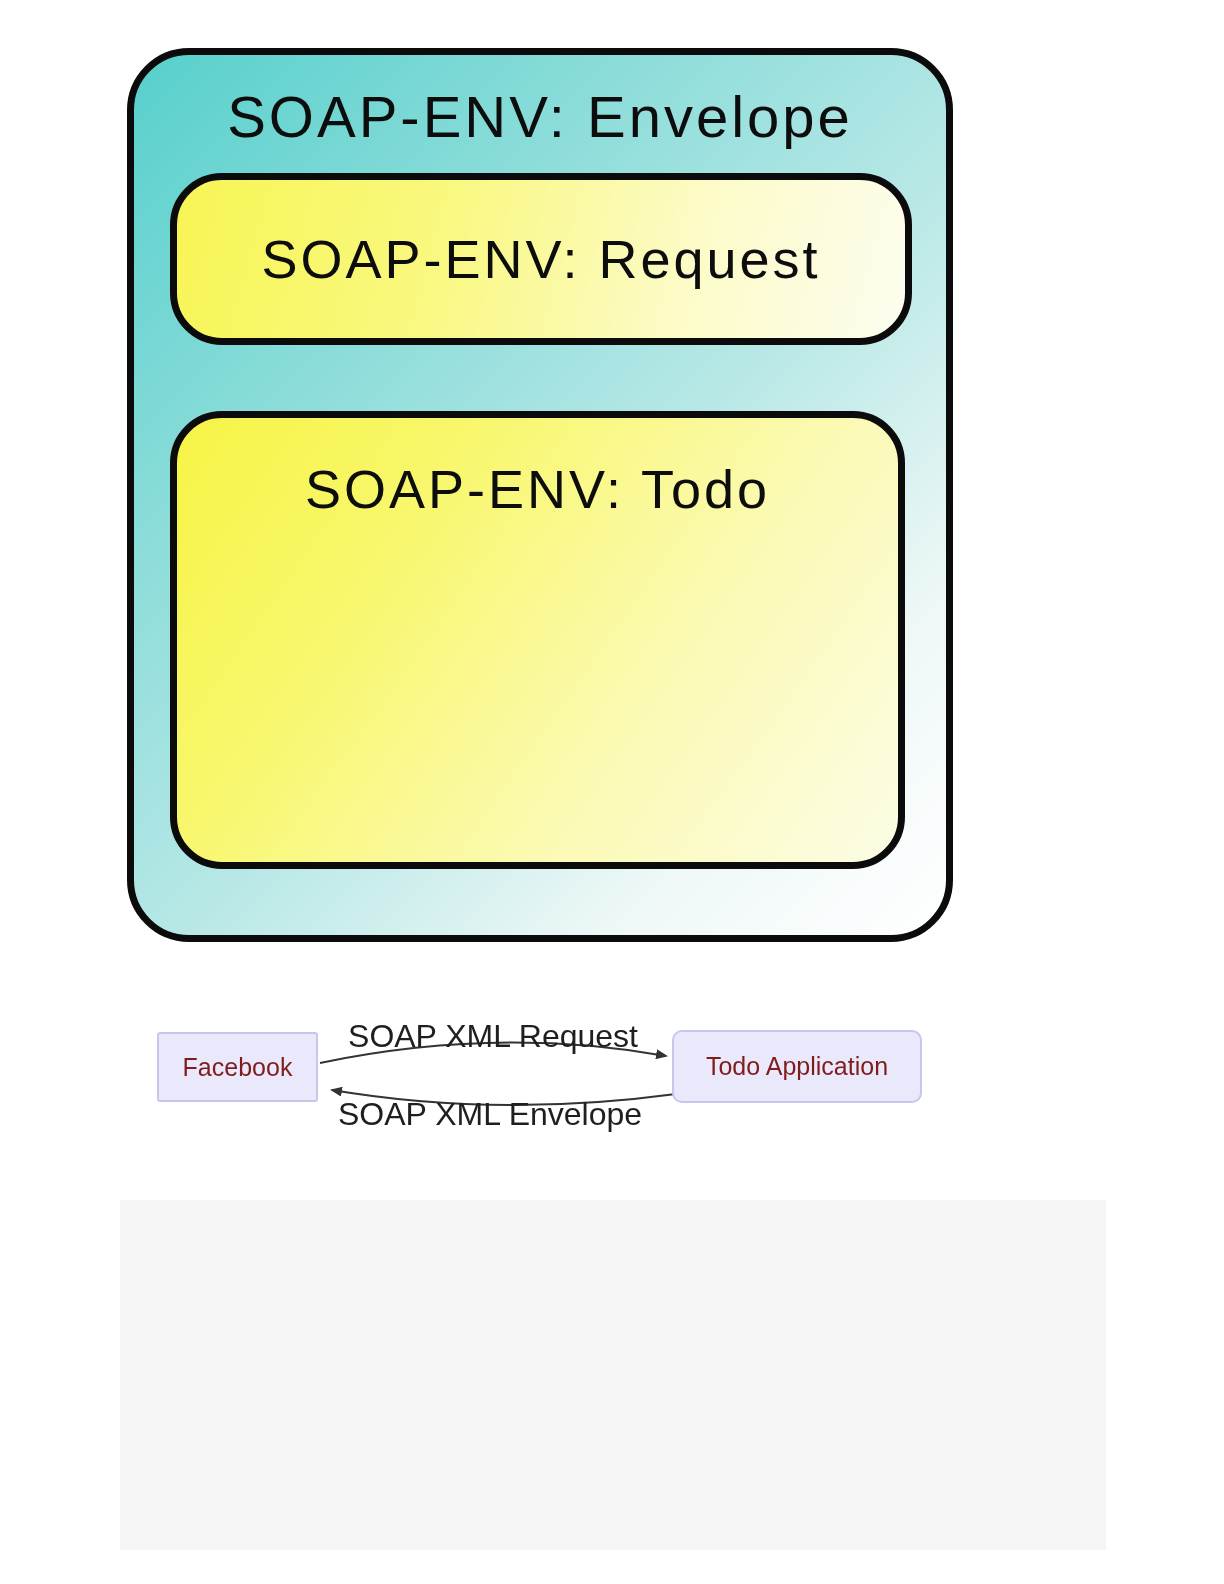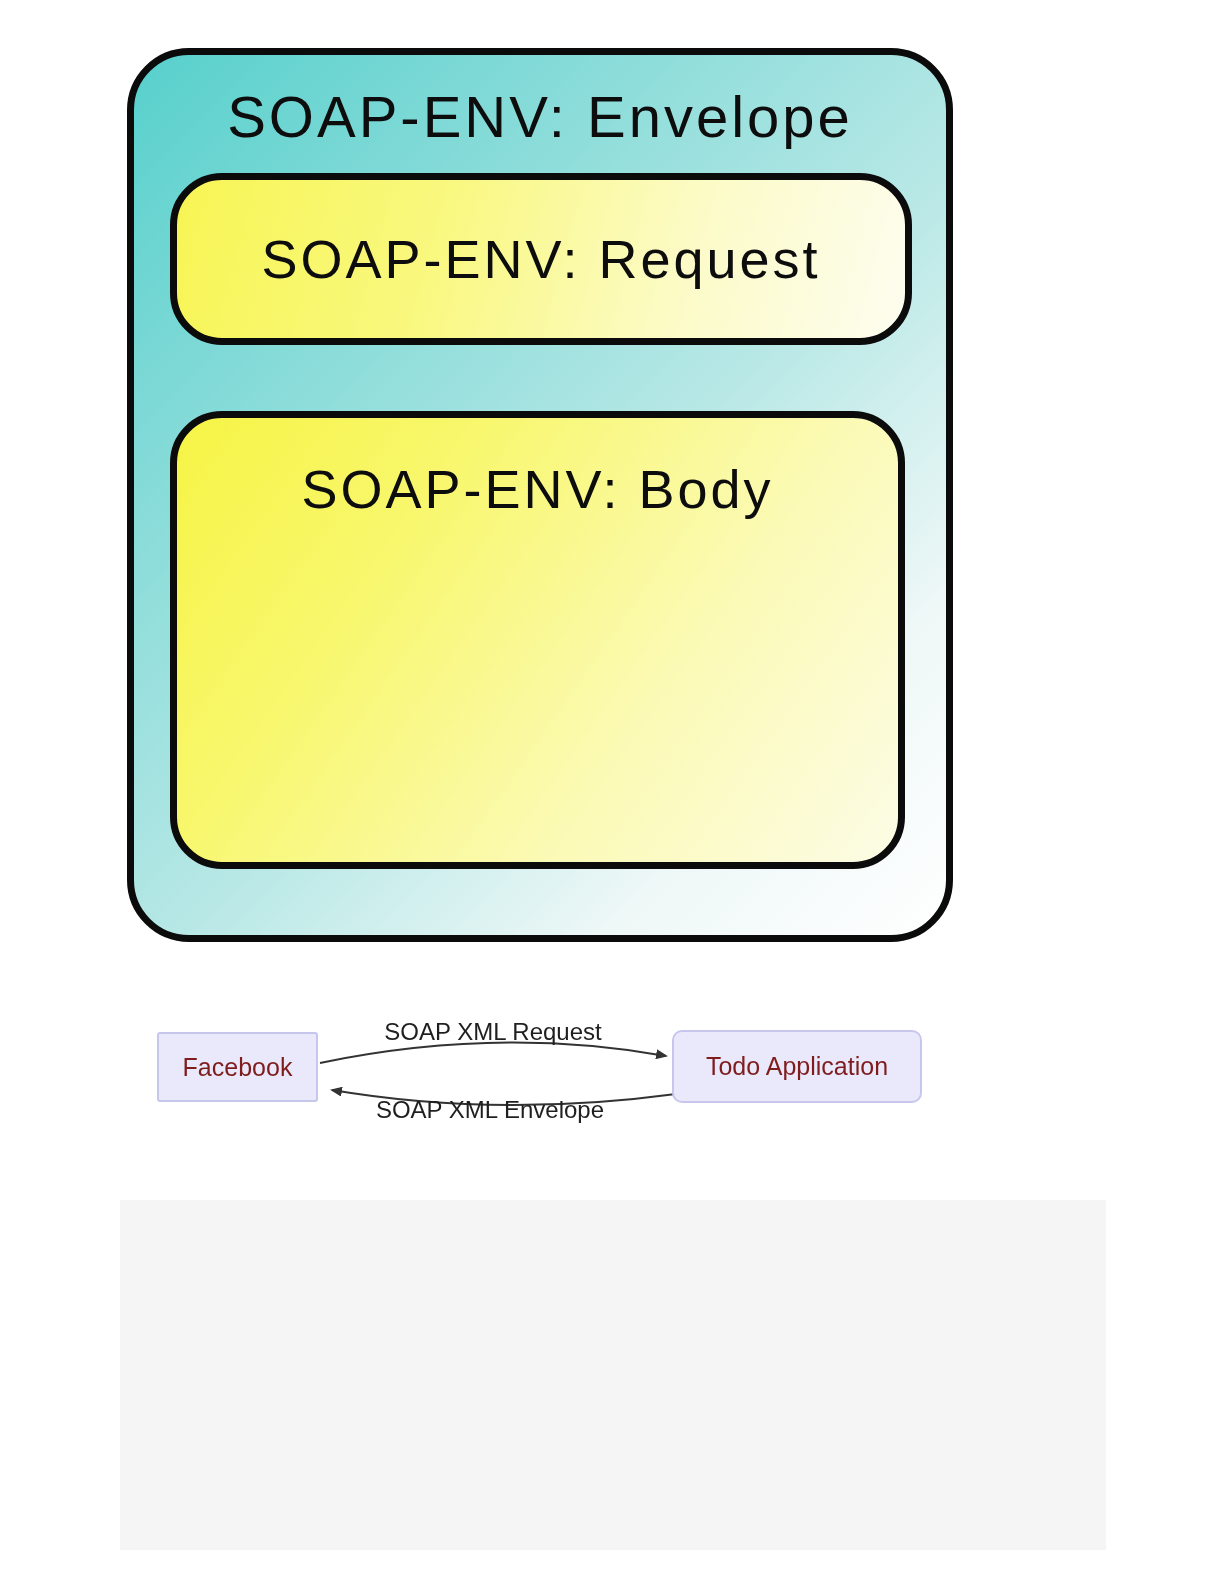--- a/index.html
+++ b/index.html
@@ -113,21 +113,21 @@
     position: absolute;
     left: 0;
     top: 0;
     width: 1224px;
     height: 1584px;
     pointer-events: none;
   }
   .arrow-label {
     position: absolute;
     transform: translateX(-50%);
-    font-size: 24px;
+    font-size: 32px;
     color: #1f1f1f;
     white-space: nowrap;
   }
   .label-request  { left: 493px; top: 1018px; }
   .label-response { left: 490px; top: 1096px; }
 
   
   .placeholder-block {
     position: absolute;
     left: 120px;
@@ -143,21 +143,21 @@
 <div class="page">
 
   <div class="envelope">
     <div class="envelope-title">SOAP-ENV: Envelope</div>
 
     <div class="header-box">
       <div class="header-title">SOAP-ENV: Request</div>
     </div>
 
     <div class="body-box">
-      <div class="body-title">SOAP-ENV: Body</div>
+      <div class="body-title">SOAP-ENV: Todo</div>
     </div>
   </div>
 
   <svg class="arrows-svg" viewBox="0 0 1224 1584">
     <defs>
       <marker id="arrow-right" markerWidth="12" markerHeight="10" refX="10" refY="5" orient="auto" markerUnits="userSpaceOnUse">
         <path d="M0,0 L12,5 L0,10 z" fill="#333333"></path>
       </marker>
     </defs>
     <path d="M 320 1063 Q 498 1026 666 1056" fill="none" stroke="#333333" stroke-width="2" marker-end="url(#arrow-right)"></path>

